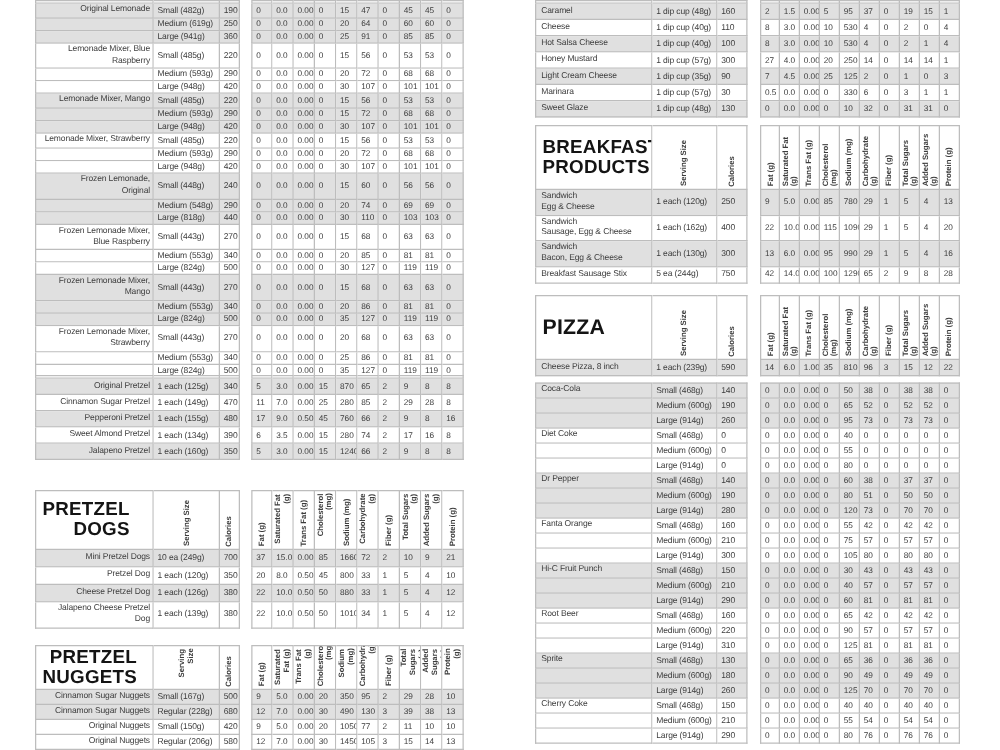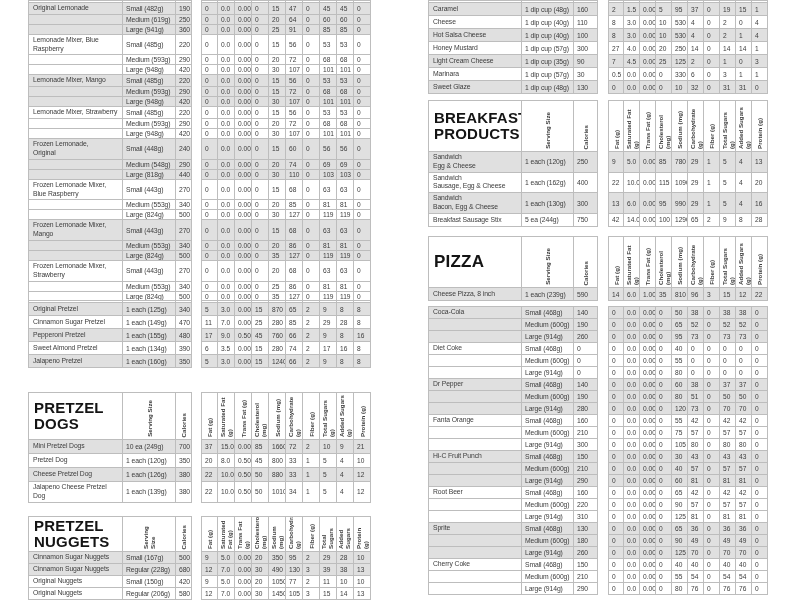--- a/index.html
+++ b/index.html
@@ -1,19 +1,19 @@
 <!DOCTYPE html>
 <html><head>
 <meta charset="utf-8">
 <style>
   html,body{margin:0;padding:0;background:#fff;}
   .canvas{position:relative;width:800px;height:600px;background:#ffffff;overflow:hidden;
           font-family:"Liberation Sans",sans-serif;color:#3c3c3c;}
   .section{position:absolute;display:grid;}
-  .s-left{grid-template-columns:95px 53px 16px 9px repeat(10,17px);}
+  .s-left{grid-template-columns:95px 53px 16px 9px repeat(10,17px);text-align:right;}
   .s-right{grid-template-columns:94px 52px 24px 10px repeat(10,16px);}
 
   .cell{box-sizing:border-box;border-right:1px solid #bdbdbd;border-bottom:1px solid #bdbdbd;
         overflow:hidden;background:#fff;}
   .c-first{border-left:1px solid #bdbdbd;}
   .bt{border-top:1px solid #bdbdbd;}
   .c-gap{border:none;background:transparent !important;}
   .shade{background:#e0e0e0;}
 
   .c-name{font-size:6.8px;line-height:1.3;letter-spacing:-0.1px;padding:1px 2px 1px 4px;

